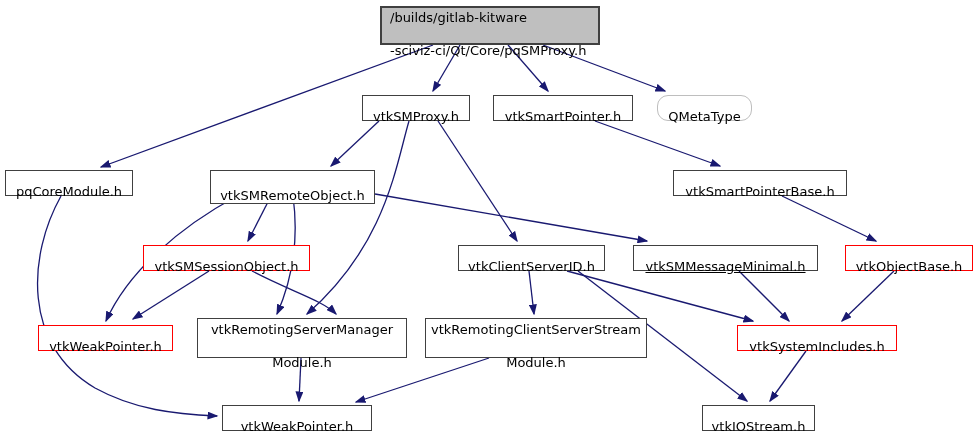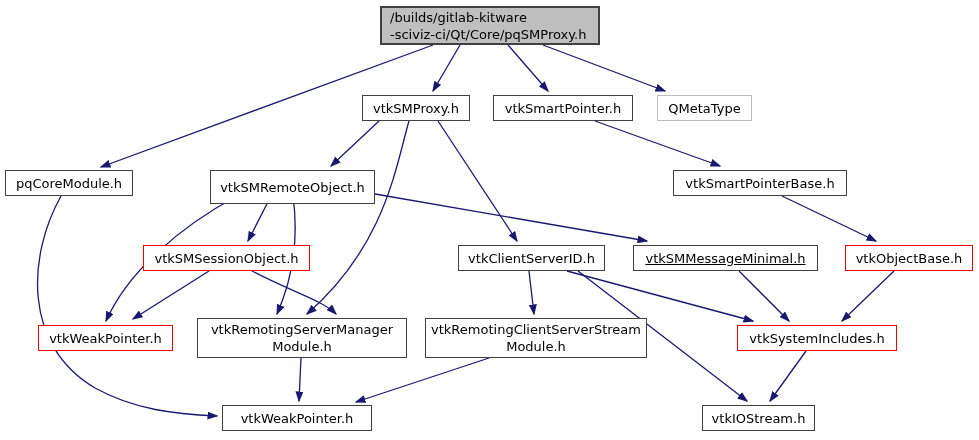--- a/index.html
+++ b/index.html
@@ -29,21 +29,21 @@
     align-items: center;
     justify-content: center;
     text-align: center;
     white-space: nowrap;
   }
   .node.root {
     border-width: 2px;
     align-items: flex-start;
     padding-left: 8px;
   }
-  .node span { display: block; }
+  .node span { display: block; margin-top: 16px; }
 </style>
 </head>
 <body>
 
 <div class="graph">
     <svg class="edges" viewBox="0 0 979 440">
       <defs>
         <marker id="arrow" markerWidth="11" markerHeight="8" refX="9.5" refY="4" orient="auto" markerUnits="userSpaceOnUse">
           <path d="M 0 0 L 11 4 L 0 8 z" fill="#191970"></path>
         </marker>
@@ -76,21 +76,21 @@
     <div class="node root" style="left: 380px; top: 6px; width: 220px; height: 39px; background: rgb(191, 191, 191); border-color: rgb(64, 64, 64);">
       <span>/builds/gitlab-kitware</span>
       <span>-sciviz-ci/Qt/Core/pqSMProxy.h</span>
     </div>
     <div class="node normal" style="left: 362px; top: 95px; width: 108px; height: 26px; border-color: rgb(64, 64, 64); text-align: right;">
       <span>vtkSMProxy.h</span>
     </div>
     <div class="node normal" style="left: 493px; top: 95px; width: 140px; height: 26px; border-color: rgb(64, 64, 64);">
       <span>vtkSmartPointer.h</span>
     </div>
-    <div class="node external" style="left: 657px; top: 95px; width: 95px; height: 26px; border-color: rgb(190, 190, 190);">
+    <div class="node external" style="left: 657px; top: 95px; width: 95px; height: 26px; border-color: rgb(190, 190, 190); border-radius: 11px;">
       <span>QMetaType</span>
     </div>
     <div class="node normal" style="left: 5px; top: 170px; width: 128px; height: 26px; border-color: rgb(64, 64, 64);">
       <span>pqCoreModule.h</span>
     </div>
     <div class="node normal" style="left: 210px; top: 170px; width: 165px; height: 34px; border-color: rgb(64, 64, 64);">
       <span>vtkSMRemoteObject.h</span>
     </div>
     <div class="node normal" style="left: 673px; top: 170px; width: 174px; height: 26px; border-color: rgb(64, 64, 64);">
       <span>vtkSmartPointerBase.h</span>

